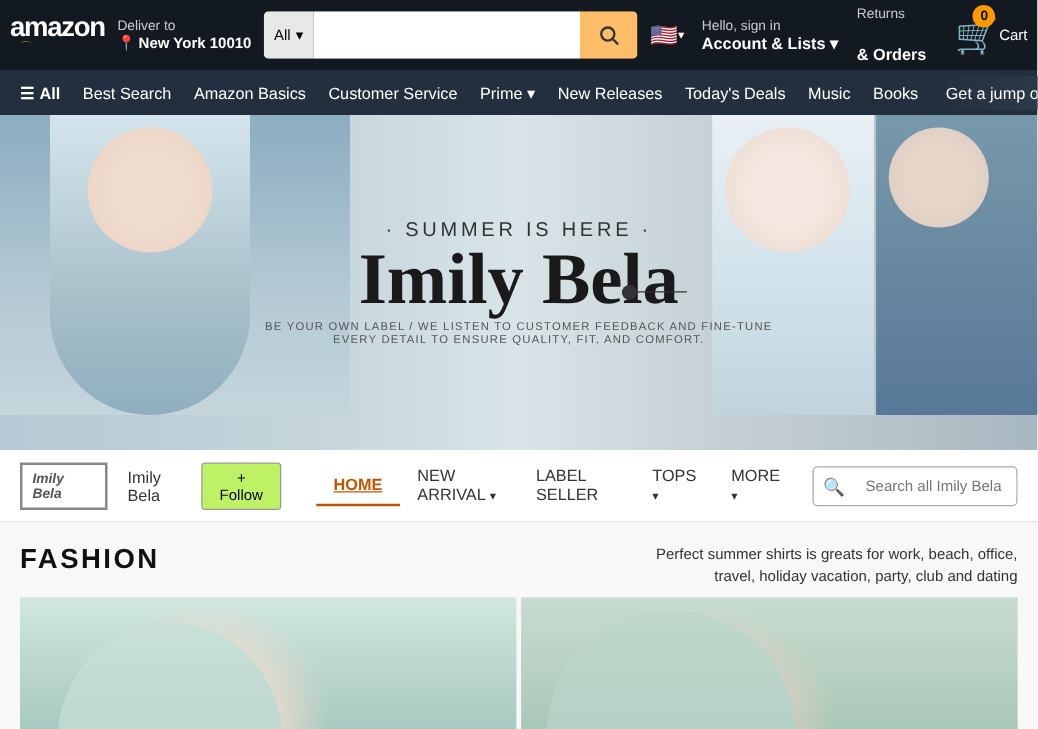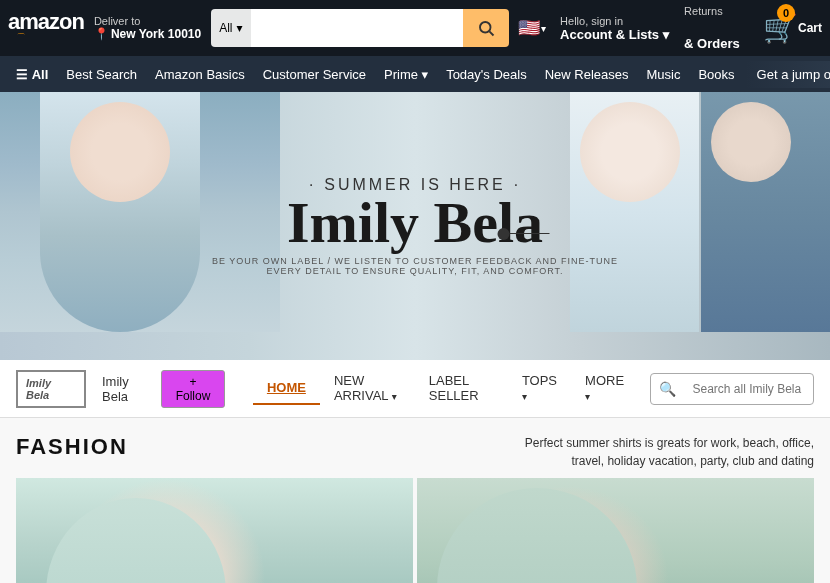--- a/index.html
+++ b/index.html
@@ -141,21 +141,21 @@
       border-radius: 50%;
       font-size: 11px;
       font-weight: bold;
       width: 18px;
       height: 18px;
       display: flex;
       align-items: center;
       justify-content: center;
     }
     .cart-icon { font-size: 28px; }
-    .cart-label { font-size: 12px; font-weight: bold; }
+    .cart-label { font-size: 12px; font-weight: normal; }
 
     
     .sec-nav {
       background: #232f3e;
       color: #fff;
       display: flex;
       align-items: center;
       padding: 0 8px;
       height: 36px;
       font-size: 13px;
@@ -282,21 +282,21 @@
       height: 38px;
       font-style: italic;
     }
     .brand-name {
       font-size: 13px;
       color: #333;
       margin-left: 4px;
     }
     .follow-btn {
       border: 1px solid #999;
-      background: #d946ef;
+      background: #bef264;
       padding: 4px 12px;
       font-size: 12px;
       cursor: pointer;
       border-radius: 3px;
       margin-left: 0;
     }
     .brand-nav {
       display: flex;
       align-items: center;
       gap: 0;
@@ -474,24 +474,24 @@
     <span>Amazon Basics</span>
   </div>
   <div class="sec-nav-item">
     <span>Customer Service</span>
   </div>
   <div class="sec-nav-item">
     <span>Prime</span>
     <span>▾</span>
   </div>
   <div class="sec-nav-item">
+    <span>New Releases</span>
+  </div>
+  <div class="sec-nav-item">
     <span>Today's Deals</span>
-  </div>
-  <div class="sec-nav-item">
-    <span>New Releases</span>
   </div>
   <div class="sec-nav-item">
     <span>Music</span>
   </div>
   <div class="sec-nav-item">
     <span>Books</span>
   </div>
   <div class="gift-promo">
     <span>Get a jump on joy, shop gifts now</span>
   </div>

